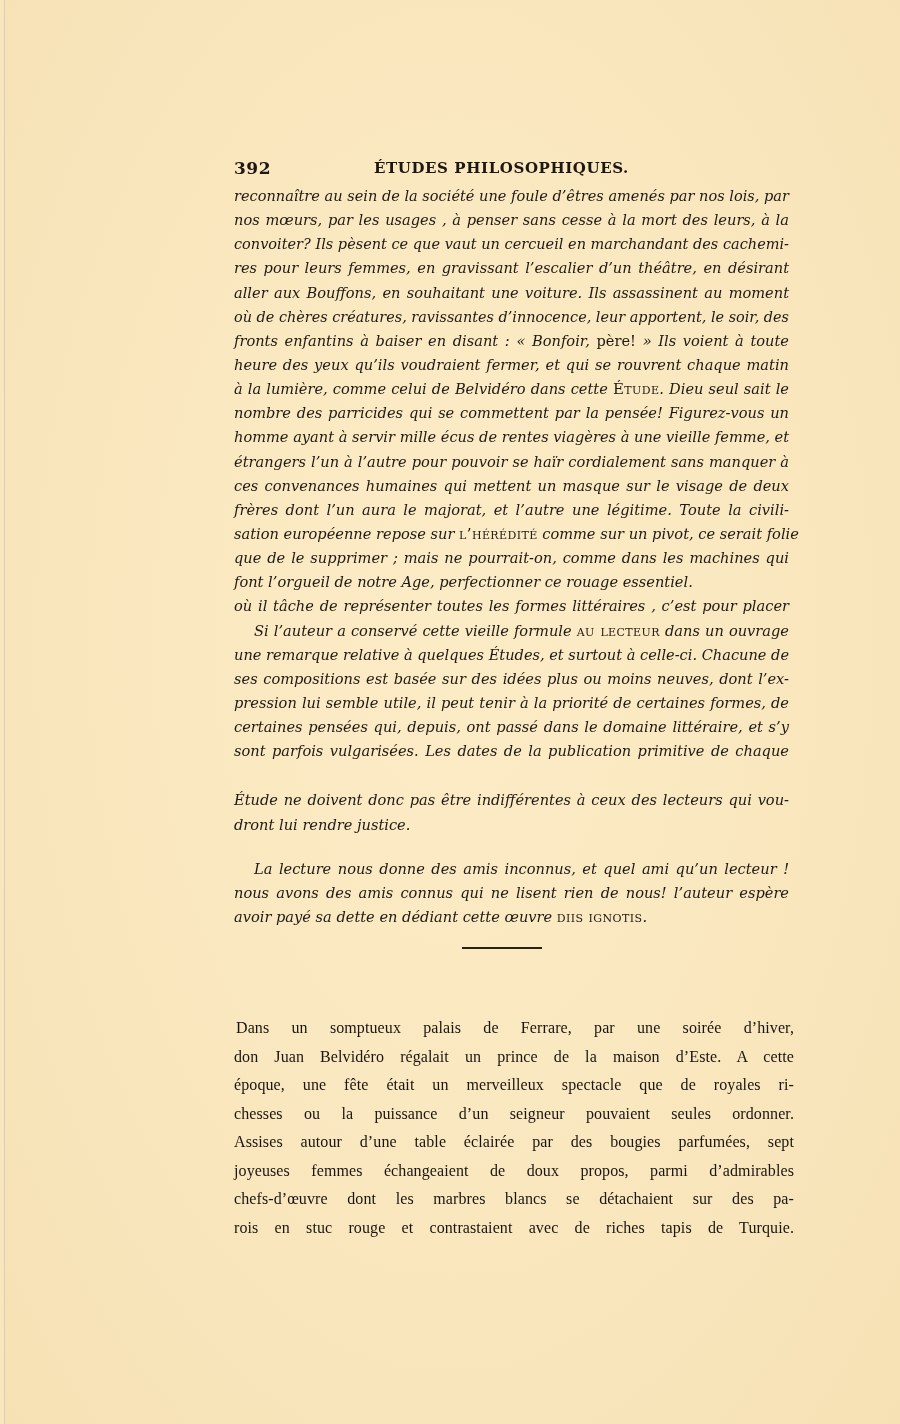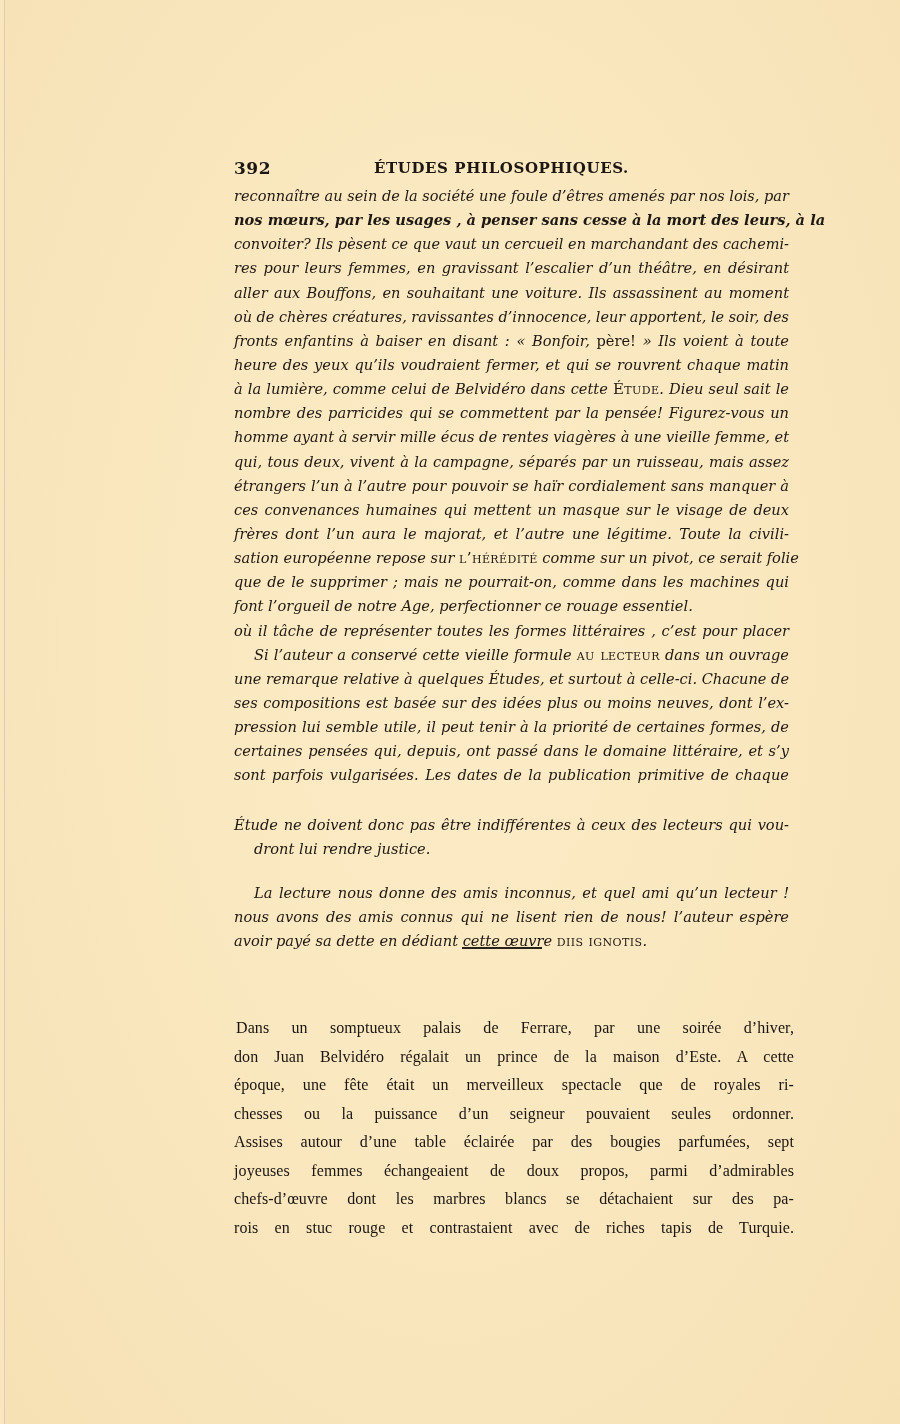--- a/index.html
+++ b/index.html
@@ -112,46 +112,45 @@
 
 <div class="page">
 
   <div class="running-head">
     <span class="page-number">392</span>
     <span class="head-title">ÉTUDES PHILOSOPHIQUES.</span>
   </div>
 
   <div class="preface">
     <span class="line" style="display: block; transform-origin: left center; transform: scaleX(0.9964); width: 557px;">reconnaître au sein de la société une foule d’êtres amenés par nos lois, par</span>
-    <span class="line" style="display: block; font-weight: bold;">nos mœurs, par les usages , à penser sans cesse à la mort des leurs, à la</span>
+    <span class="line" style="display: block;">nos mœurs, par les usages , à penser sans cesse à la mort des leurs, à la</span>
     <span class="line" style="display: block; transform-origin: left center; transform: scaleX(0.9928); width: 559px;">convoiter? Ils pèsent ce que vaut un cercueil en marchandant des cachemi-</span>
     <span class="line" style="display: block;">res pour leurs femmes, en gravissant l’escalier d’un théâtre, en désirant</span>
     <span class="line" style="display: block;">aller aux Bouffons, en souhaitant une voiture. Ils assassinent au moment</span>
     <span class="line" style="display: block; transform-origin: left center; transform: scaleX(0.9875); width: 562px;">où de chères créatures, ravissantes d’innocence, leur apportent, le soir, des</span>
     <span class="line" style="display: block;"><span>fronts enfantins à baiser en disant : « Bonfoir, </span><span class="upright">père!</span><span> » Ils voient à toute</span></span>
     <span class="line" style="display: block;">heure des yeux qu’ils voudraient fermer, et qui se rouvrent chaque matin</span>
     <span class="line" style="display: block;"><span>à la lumière, comme celui de Belvidéro dans cette </span><span class="sc">Étude</span><span>. Dieu seul sait le</span></span>
     <span class="line" style="display: block;">nombre des parricides qui se commettent par la pensée! Figurez-vous un</span>
     <span class="line" style="display: block;">homme ayant à servir mille écus de rentes viagères à une vieille femme, et</span>
-    <span class="line" style="display: block;">qui, tous deux, vivent à la campagne, séparés par un ruisseau, mais assez</span>
     <span class="line" style="display: block;">étrangers l’un à l’autre pour pouvoir se haïr cordialement sans manquer à</span>
     <span class="line" style="display: block;">ces convenances humaines qui mettent un masque sur le visage de deux</span>
     <span class="line" style="display: block;">frères dont l’un aura le majorat, et l’autre une légitime. Toute la civili-</span>
     <span class="line" style="display: block;"><span>sation européenne repose sur </span><span class="sc">l’hérédité</span><span> comme sur un pivot, ce serait folie</span></span>
     <span class="line" style="display: block;">que de le supprimer ; mais ne pourrait-on, comme dans les machines qui</span>
     <span class="line last" style="display: block;">font l’orgueil de notre Age, perfectionner ce rouage essentiel.</span>
     <span class="line" style="display: block;">où il tâche de représenter toutes les formes littéraires , c’est pour placer</span>
     <span class="line" style="padding-left: 20px; display: block;"><span>Si l’auteur a conservé cet‍te vieille formule </span><span class="sc">au lecteur</span><span> dans un ouvrage</span></span>
     <span class="line" style="display: block; transform-origin: left center; transform: scaleX(0.9982); width: 556px;">une remarque relative à quelques Études, et surtout à celle-ci. Chacune de</span>
     <span class="line" style="display: block;">ses compositions est basée sur des idées plus ou moins neuves, dont l’ex-</span>
     <span class="line" style="display: block;">pression lui semble utile, il peut tenir à la priorité de certaines formes, de</span>
     <span class="line" style="display: block;">certaines pensées qui, depuis, ont passé dans le domaine littéraire, et s’y</span>
     <span class="line" style="display: block;">sont parfois vulgarisées. Les dates de la publication primitive de chaque</span>
     <span class="line" style="display: block; margin-top: 25px;">Étude ne doivent donc pas être indifférentes à ceux des lecteurs qui vou-</span>
-    <span class="line last" style="display: block; margin-left: 20px;">dront lui rendre justice.</span>
+    <span class="line last" style="display: block;">dront lui rendre justice.</span>
     <span class="line" style="padding-left: 20px; display: block; margin-top: 20px;">La lecture nous donne des amis inconnus, et quel ami qu’un lecteur !</span>
     <span class="line" style="display: block;">nous avons des amis connus qui ne lisent rien de nous! l’auteur espère</span>
     <span class="line last" style="display: block;"><span>avoir payé sa dette en dédiant cette œuvre </span><span class="sc">diis ignotis</span><span>.</span></span>
   </div>
 
   <div class="separator"></div>
 
   <div class="story-wrap">
     <span class="story-line first" style="padding-left: 2px; display: block;">Dans un somptueux palais de Ferrare, par une soirée d’hiver,</span>
     <span class="story-line" style="display: block;">don Juan Belvidéro régalait un prince de la maison d’Este. A cette</span>

